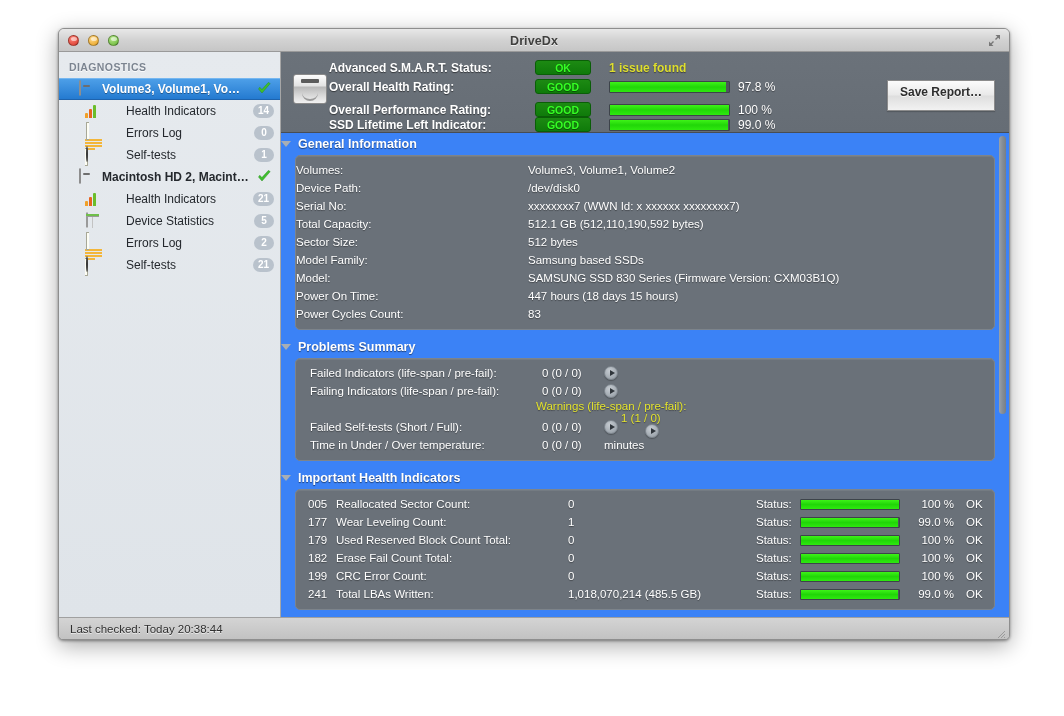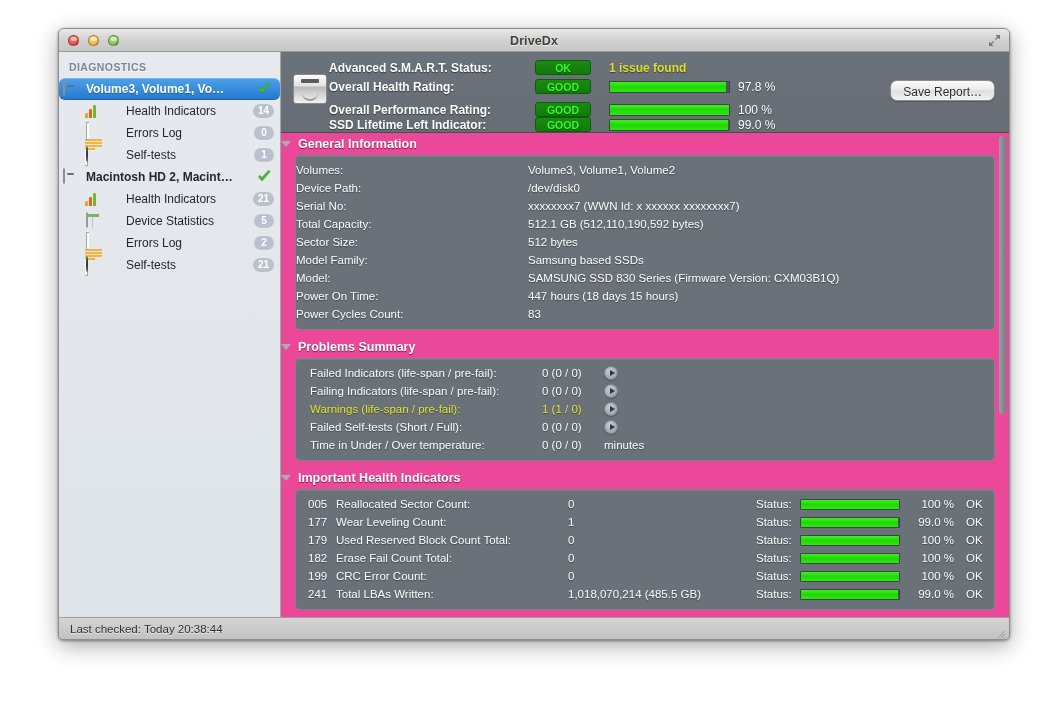--- a/index.html
+++ b/index.html
@@ -87,21 +87,21 @@
   .sb-row {
     display: flex;
     align-items: center;
     height: 22px;
     padding: 0 6px 0 8px;
     font-size: 12px;
     color: #24282d;
     position: relative;
     cursor: default;
   }
-  .sb-row.disk { font-weight: bold; padding-left: 4px; border-radius: 6px; }
+  .sb-row.disk { font-weight: bold; padding-left: 20px; }
   .sb-row.child { padding-left: 26px; font-weight: normal; gap: 18px; }
   .sb-row.selected {
     background: linear-gradient(to bottom, #4d9fe8 0%, #247ad0 100%);
     color: #ffffff;
     text-shadow: 0 1px 0 rgba(0,0,0,0.32);
     border-top: 1px solid #76b7f0;
     border-bottom: 1px solid #1e63ad;
     height: 20px;
   }
   .sb-label { flex: 1; overflow: hidden; white-space: nowrap; text-overflow: ellipsis; }
@@ -163,21 +163,21 @@
   }
 
   .sb-check {
     flex: 0 0 auto; width: 15px; height: 14px; position: relative; margin-right: 2px;
   }
   .sb-check svg { position: absolute; left: 0; top: 0; }
 
   
   #main {
     flex: 1;
-    background: #ec4899;
+    background: #3b82f6;
     position: relative;
     overflow: hidden;
   }
 
   
   #summary {
     height: 80px;
     background: linear-gradient(to bottom, #6b727a 0%, #666d75 100%);
     border-bottom: 1px solid #474d54;
     position: relative;
@@ -232,25 +232,25 @@
   .meter > i {
     display: block; height: 100%;
     background: linear-gradient(to bottom, #3ef318 0%, #21d608 50%, #2ee90f 100%);
   }
   .sum-pct {
     margin-left: 8px; font-size: 12px; color: #ffffff;
     text-shadow: 0 1px 1px rgba(0,0,0,0.45);
   }
   #save-report-btn {
     position: absolute; right: 14px; top: 28px;
-    padding: 4px 12px 1px 12px;
-    font-size: 12px; font-weight: normal; color: #2e2e2e;
+    padding: 4px 12px 11px 12px;
+    font-size: 12px; font-weight: bold; color: #2e2e2e;
     background: linear-gradient(to bottom, #fcfcfc 0%, #e9e9e9 48%, #dedede 52%, #f2f2f2 100%);
     border: 1px solid #8c8c8c;
-    border-radius: 7px;
+    border-radius: 0;
     text-shadow: 0 1px 0 rgba(255,255,255,0.8);
     box-shadow: 0 1px 1px rgba(0,0,0,0.18);
     cursor: pointer;
   }
 
   
   #scroll-area {
     position: absolute;
     left: 0; right: 0; top: 80px; bottom: 0;
     overflow: hidden;
@@ -284,21 +284,21 @@
     height: 18px; 
     font-size: 11.5px; color: #ffffff;
     text-shadow: 0 1px 1px rgba(0,0,0,0.4);
   }
   .kv-key  { width: 232px; flex: 0 0 auto; }
   .kv-val  { flex: 1; }
 
   
   .ps-row { display:flex; align-items:center; height:18px; padding-left:14px;
             font-size:11.5px; color:#ffffff; text-shadow: 0 1px 1px rgba(0,0,0,0.4); }
-  .ps-row.warn { color: #e2e22e; }
+  .ps-row.warn { color: #e2e22e; flex-direction: column; }
   .ps-key { width: 232px; flex: 0 0 auto; }
   .ps-val { width: 62px; flex: 0 0 auto; }
   .arrow-btn {
     width: 14px; height: 14px; border-radius: 50%;
     background: radial-gradient(circle at 40% 32%, #c6ccd2, #9aa2aa 80%);
     border: 1px solid #7f878f;
     box-sizing: border-box;
     display: flex; align-items: center; justify-content: center;
     cursor: pointer; flex: 0 0 auto;
     box-shadow: 0 1px 1px rgba(0,0,0,0.25);

